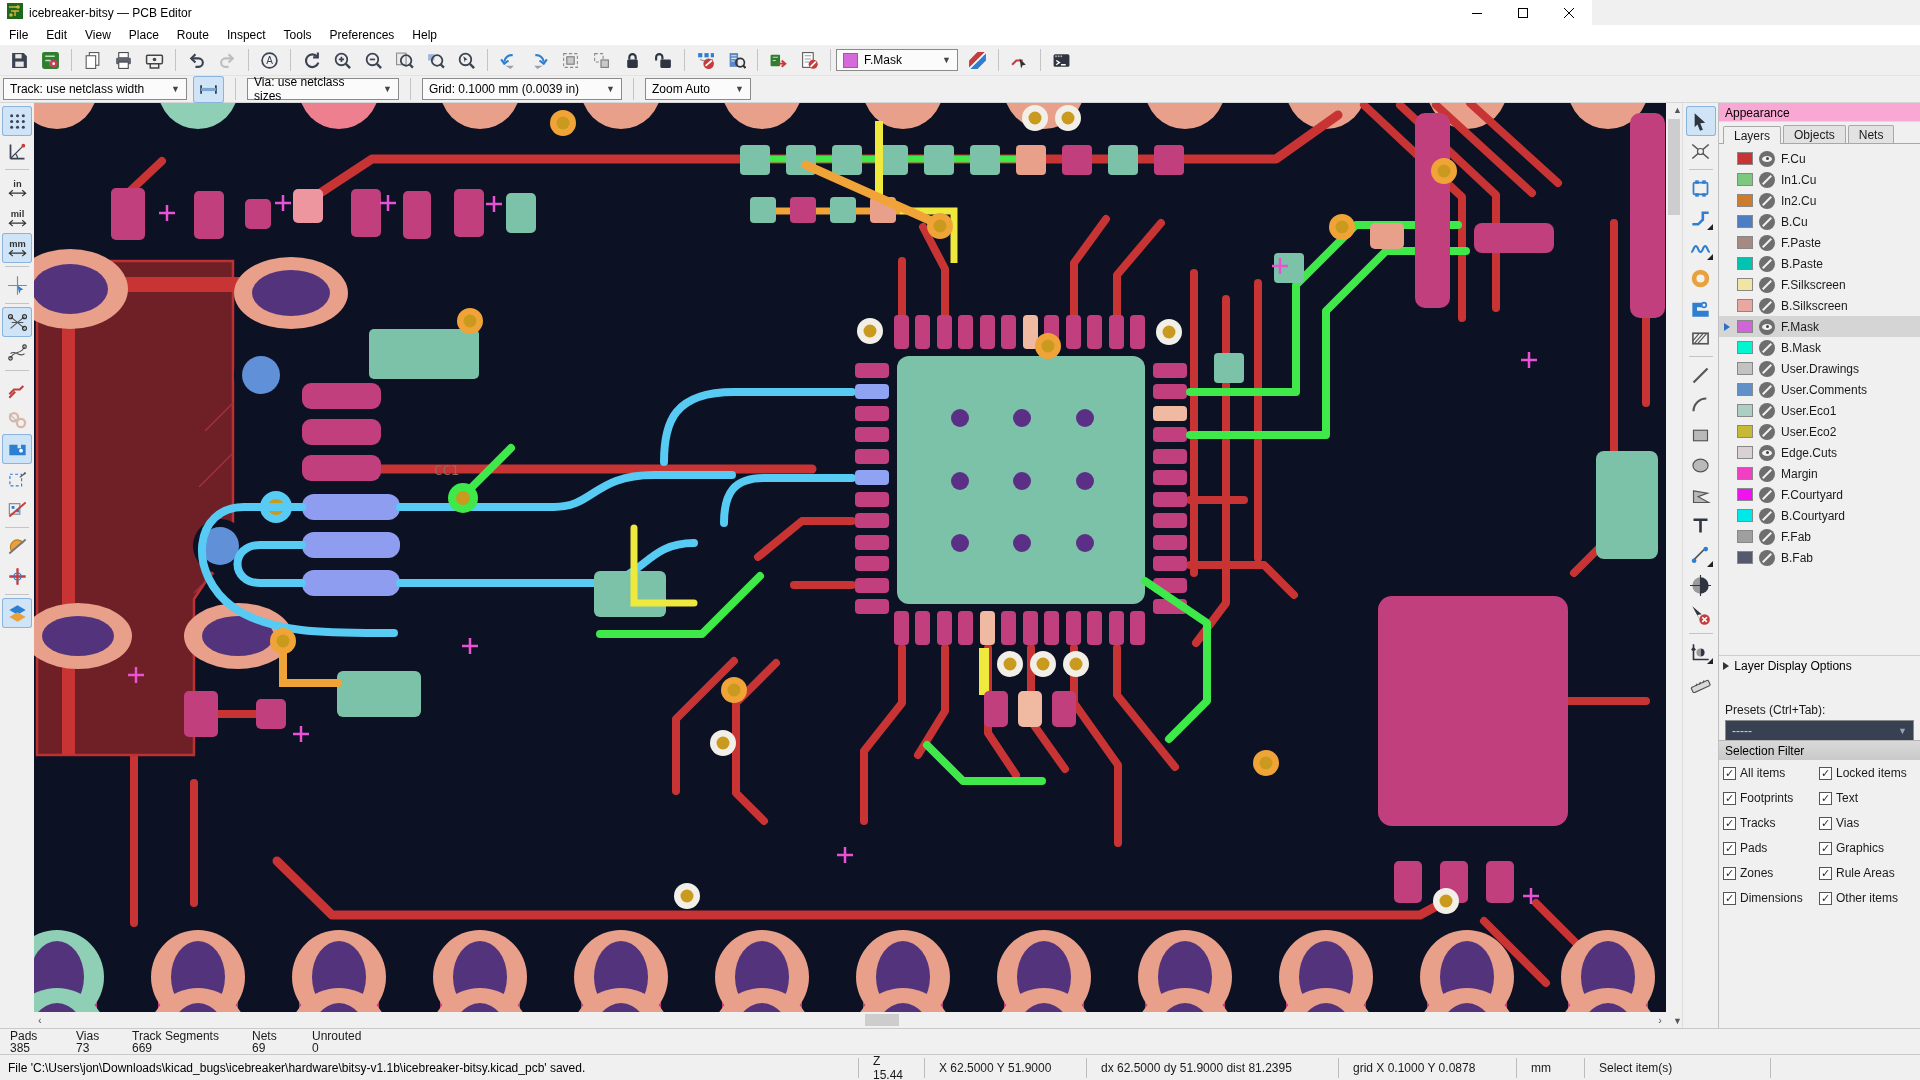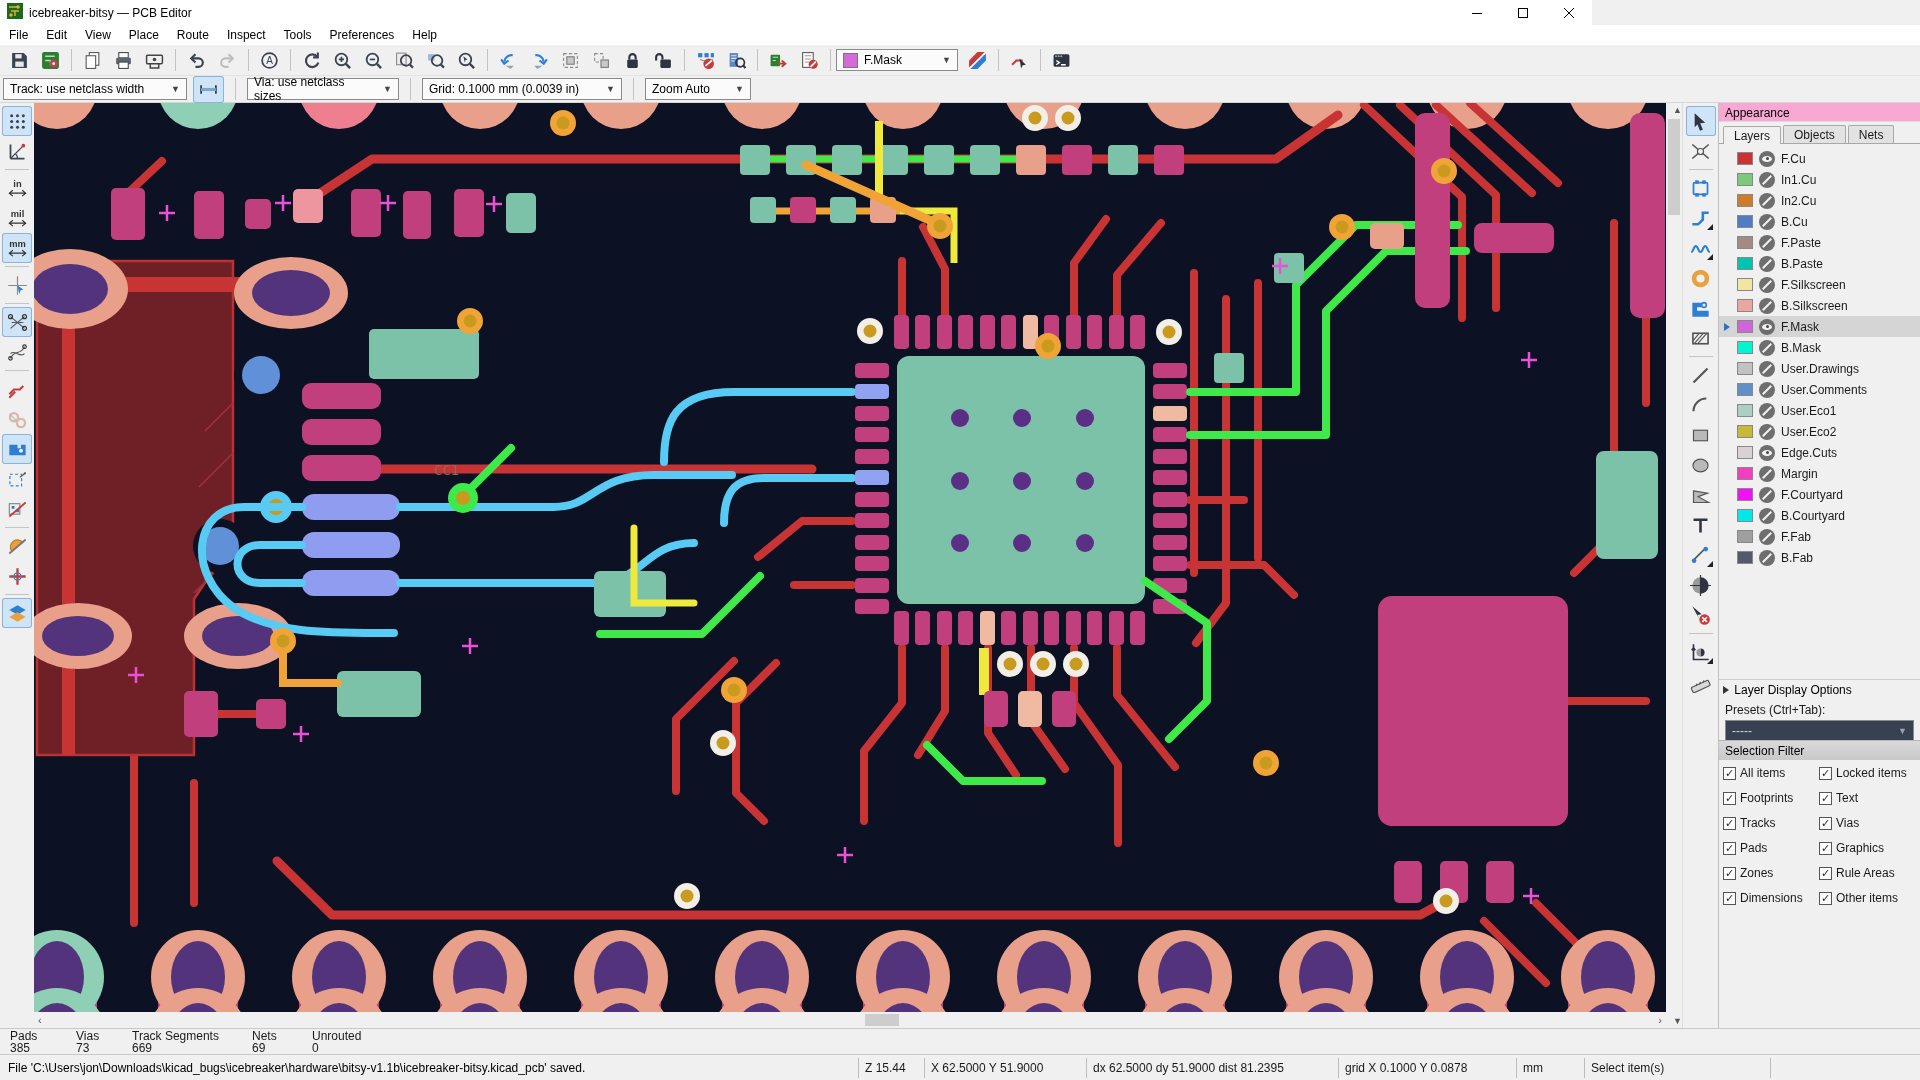--- a/index.html
+++ b/index.html
@@ -76,21 +76,21 @@
   .layer-row.selected .sel-arrow::after { content:""; position:absolute; left:1px; top:0;
       border-style:solid; border-width:4px 0 4px 6px; border-color:transparent transparent transparent #2d6fc4; }
   .lswatch { width:16px; height:13px; border:1px solid #888; flex:0 0 16px; }
   .vis-icon { width:16px; height:16px; border-radius:50%; background:#6e6e6e; position:relative; flex:0 0 16px; }
   .vis-icon.on::before { content:""; position:absolute; left:3px; top:5px; width:10px; height:6px;
       background:#f2f2f2; border-radius:50%; }
   .vis-icon.on::after { content:""; position:absolute; left:6.5px; top:6.5px; width:3px; height:3px;
       background:#444; border-radius:50%; }
   .vis-icon.off::after { content:""; position:absolute; left:2px; top:7px; width:12px; height:2px;
       background:#f2f2f2; transform:rotate(-45deg); }
-  .ldo { position:absolute; left:0; top:576px; width:100%; height:20px; border-top:1px solid #cdcdcd;
+  .ldo { position:absolute; left:0; top:552px; width:100%; height:20px; border-top:1px solid #cdcdcd;
          padding:3px 4px 0; color:#000; }
   .ldo .tri { display:inline-block; border-style:solid; border-width:4px 0 4px 6px;
               border-color:transparent transparent transparent #333; margin-right:2px; }
   .presets { position:absolute; left:0; top:598px; width:100%; padding:0 6px; }
   .presets .plabel { padding:2px 0 3px; }
   .preset-combo { height:22px; background:#374152; border:1px solid #8a8a8a; color:#cfd4da;
                   display:flex; align-items:center; padding:0 6px; }
   .preset-combo .chev { margin-left:auto; color:#9aa3ad; font-size:9px; }
   .selfilter-band { position:absolute; left:0; top:637px; width:100%; height:20px;
                     background:linear-gradient(#d9d9d9,#c9c9c9); border-top:1px solid #b5b5b5;
@@ -103,21 +103,21 @@
   .chk-box.on::after { content:"✓"; }
 
   
   .status1 { position:absolute; left:0; top:1028px; width:1920px; height:26px; background:#f0f0f0;
              border-top:1px solid #c9c9c9; display:flex; padding-left:10px; }
   .scount { margin-right:8px; line-height:12px; padding-top:1px; }
   .scount .lbl { display:block; }
   .scount .val { display:block; }
   .status2 { position:absolute; left:0; top:1054px; width:1920px; height:26px; background:#f0f0f0;
              border-top:1px solid #c9c9c9; display:flex; align-items:center; }
-  .scell { border-left:1px solid #bdbdbd; height:20px; display:flex; align-items:center; padding:0 6px;
+  .scell { border-left:1px solid #bdbdbd; height:20px; display:flex; align-items:center; padding:0 14px;
            flex:0 0 auto; }
   .smsg { flex:1 1 auto; padding-left:8px; color:#000; }
 </style>
 </head>
 <body>
 
 <div class="titlebar">
   <span class="appicon">
     <svg width="16" height="16" viewBox="0 0 16 16">
         <rect width="16" height="16" fill="#1c681c"></rect>

